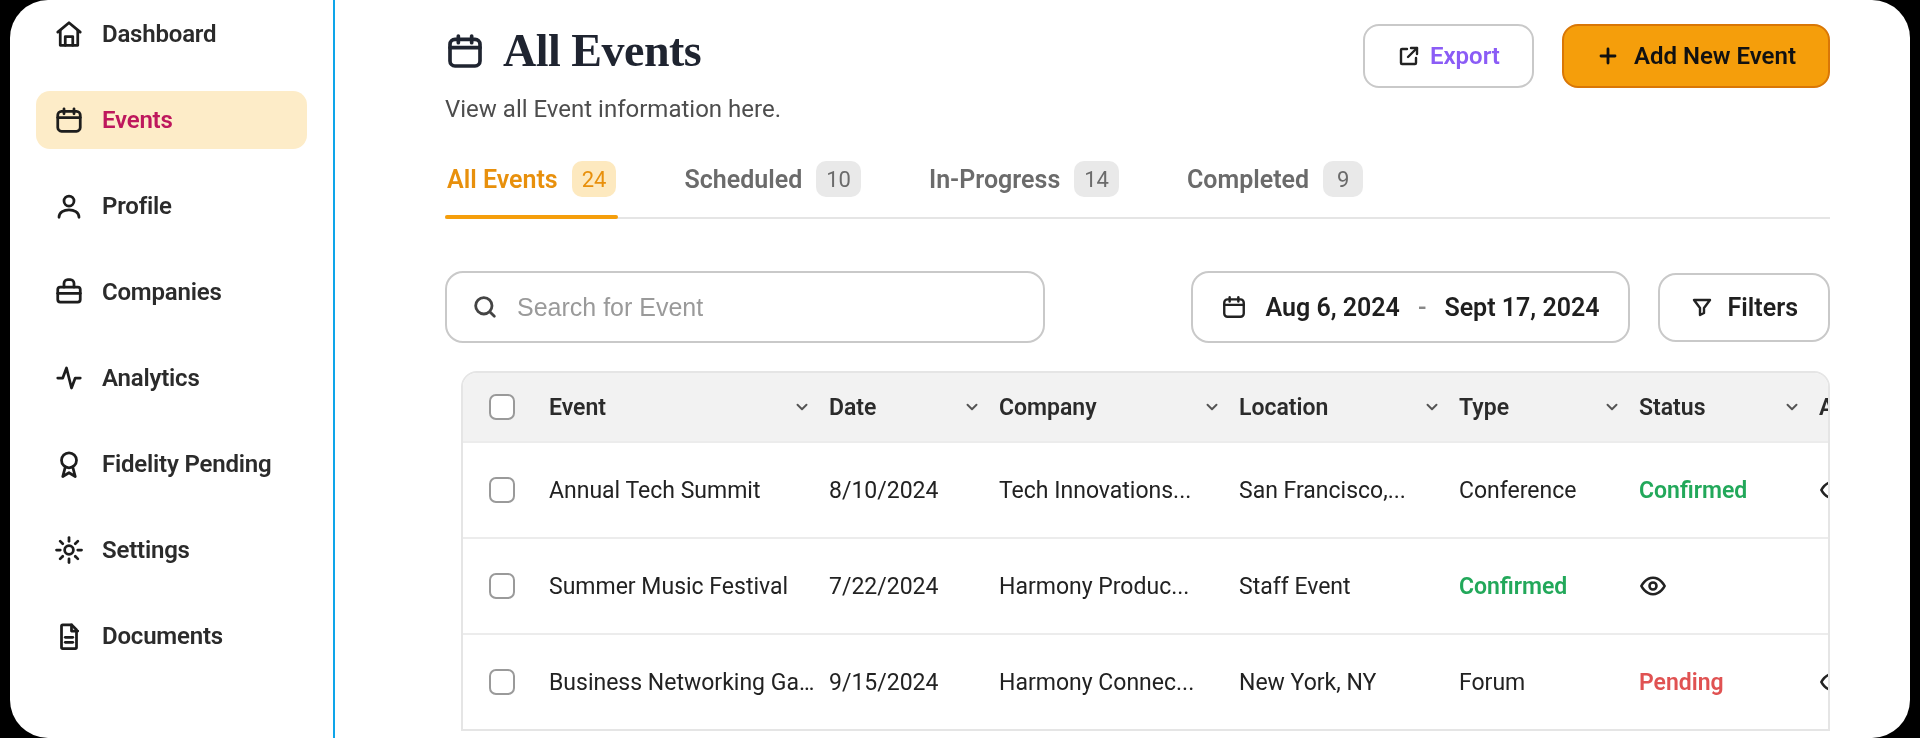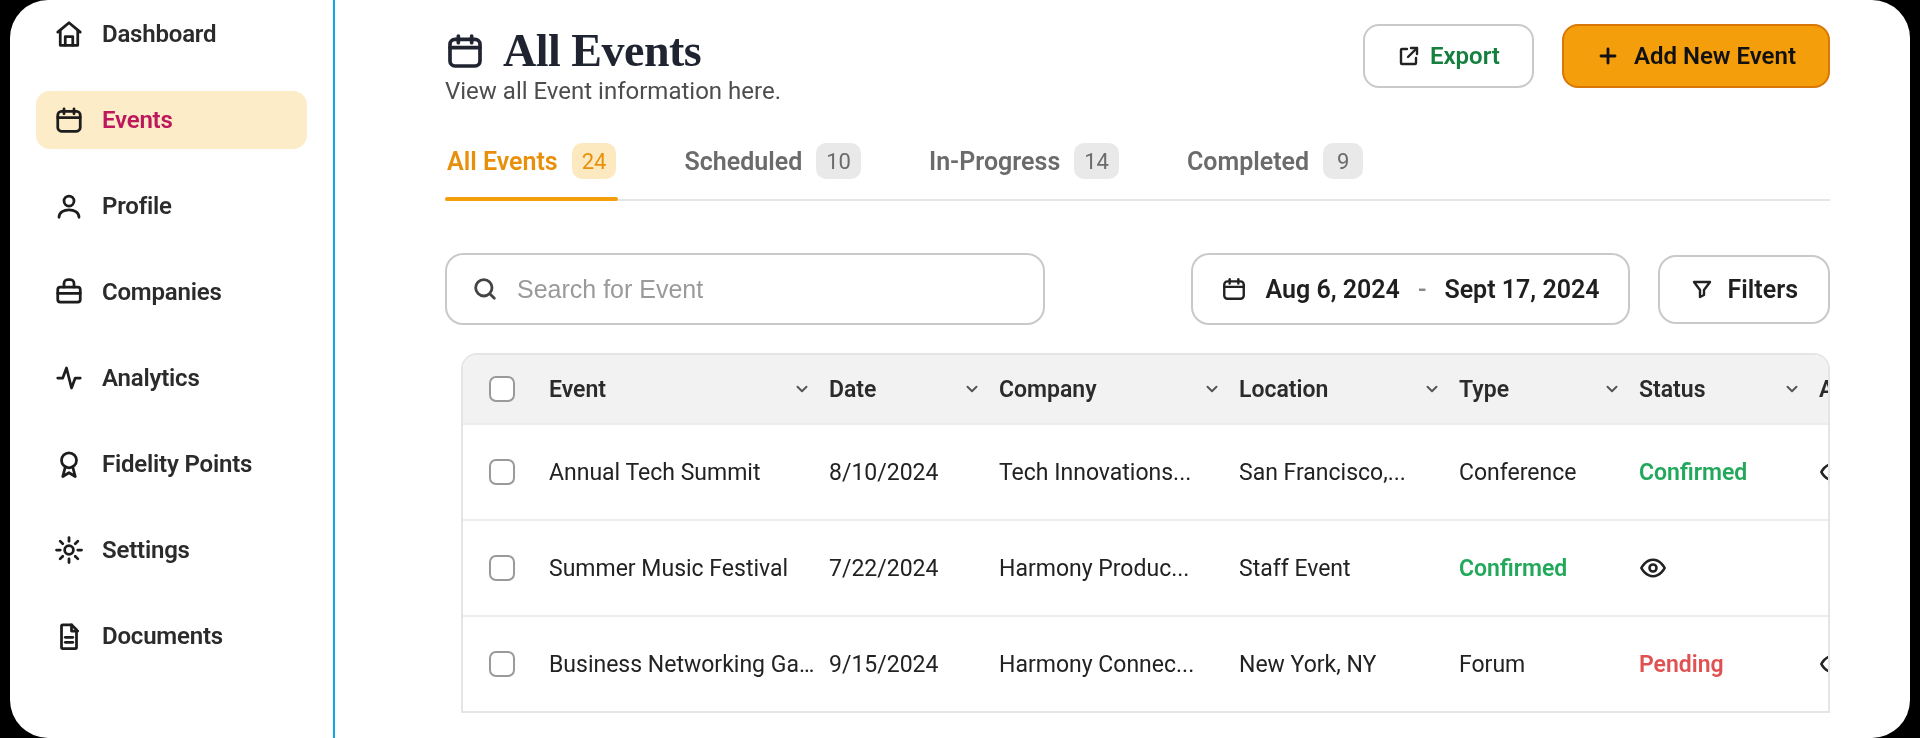--- a/index.html
+++ b/index.html
@@ -69,38 +69,39 @@
   .page-title {
     font-family: Georgia, "Times New Roman", serif;
     font-size:46px;
     font-weight:700;
     color:#1f2430;
     letter-spacing:-0.5px;
   }
   .subtitle {
     font-size:24px;
     color:#4d4d4d;
+    margin-top:18px;
   }
   .header-actions { display:flex; gap:28px; align-items:center; }
   .btn {
     display:flex;
     align-items:center;
     gap:14px;
     height:64px;
     padding:0 32px;
     border-radius:16px;
     font-size:24px;
     font-weight:600;
     cursor:pointer;
     border:2px solid transparent;
   }
   .btn-outline {
     background:#fff;
     border-color:#c9c9c9;
-    color:#15803d;
+    color:#8b5cf6;
     gap:9px;
   }
   .btn-primary {
     background:#f59e0b;
     color:#111;
     border-color:#d97706;
   }
   .btn svg { stroke:#222; }
   .btn-primary svg { stroke:#111; }
 
@@ -305,21 +306,21 @@
       <span>Analytics</span>
     </div>
 
     <div class="nav-item">
       <span class="icon">
         <svg width="30" height="30" viewBox="0 0 24 24" fill="none" stroke-width="2.2" stroke-linecap="round" stroke-linejoin="round">
             <circle cx="12" cy="9" r="6"></circle>
             <path d="M9 14.5 7 22l5-3 5 3-2-7.5"></path>
           </svg>
       </span>
-      <span>Fidelity Points</span>
+      <span>Fidelity Pending</span>
     </div>
 
     <div class="nav-item">
       <span class="icon">
         <svg width="30" height="30" viewBox="0 0 24 24" fill="none" stroke-width="2.2" stroke-linecap="round" stroke-linejoin="round">
             <circle cx="12" cy="12" r="3.5"></circle>
             <path d="M12 2v3"></path>
             <path d="M12 19v3"></path>
             <path d="M4.9 4.9l2.1 2.1"></path>
             <path d="M17 17l2.1 2.1"></path>

